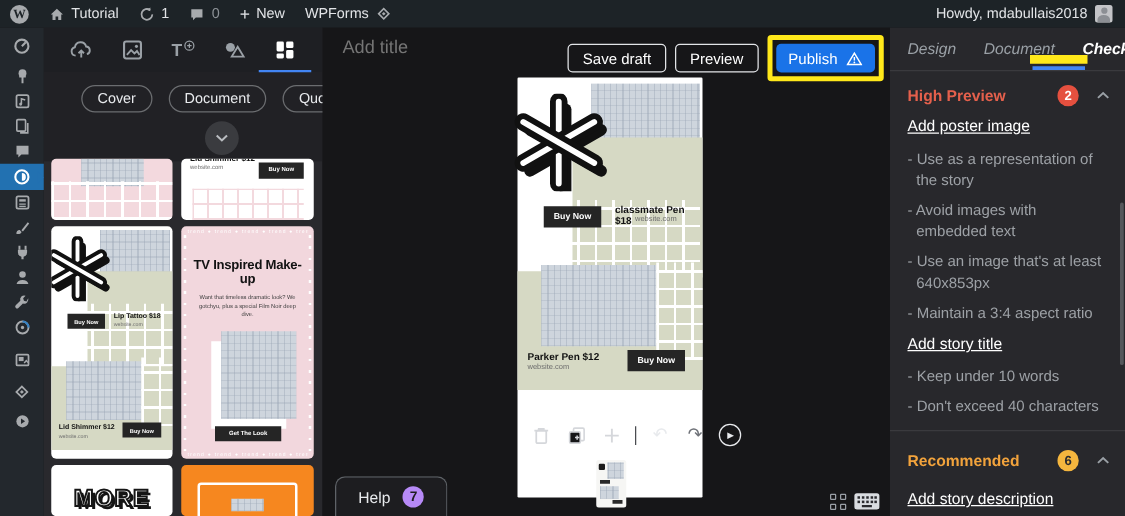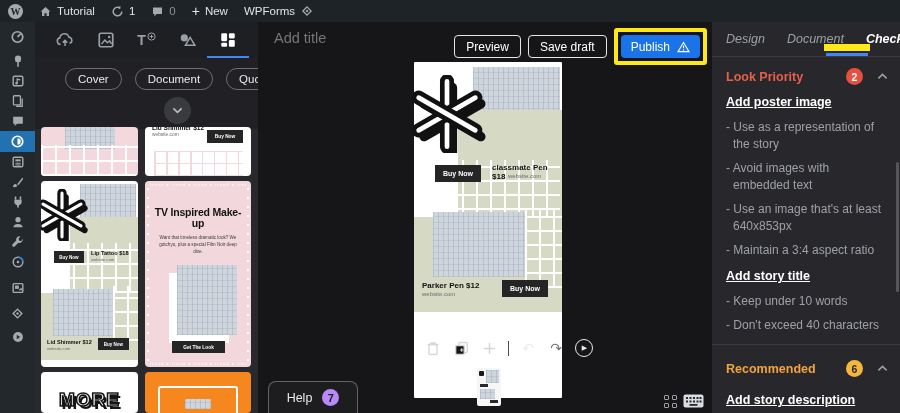--- a/index.html
+++ b/index.html
@@ -104,21 +104,21 @@
     gap:22px; padding-left:14px; border-bottom:1px solid #3a3a3e; }
   .side-tab { font-size:12.5px; color:#9aa0a6; cursor:pointer; position:relative; display:flex; align-items:center; gap:5px;font-style:italic; }
   .side-tab.active { color:#fff; font-weight:bold; }
   #checklist-hl { position:absolute; left:112px; top:22px; width:46px; height:7px; background:#ffe81a; z-index:2; }
   #checklist-underline { position:absolute; left:114px; top:31px; width:42px; height:2.5px; background:#4285f4; }
   .sec-head { position:absolute; left:14px; right:12px; display:flex; align-items:center; cursor:pointer; }
   .sec-title { font-size:12.5px; font-weight:bold; }
   .badge { width:17px; height:17px; border-radius:50%; font-size:10.5px; font-weight:bold;
     display:flex; align-items:center; justify-content:center; margin-left:auto; }
   .chev { margin-left:14px; }
-  .cl-link { font-size:12.5px; font-weight:bold; color:#fff; text-decoration:underline; cursor:pointer; display:inline-block; }
+  .cl-link { font-size:12.5px; font-weight:normal; color:#fff; text-decoration:underline; cursor:pointer; display:inline-block; }
   .cl-bullets { list-style:none; margin-top:9px; }
   .cl-bullets li { font-size:12px; line-height:1.42; color:#9da1a6; margin-bottom:7px; width:156px;
     padding-left:7px; text-indent:-7px; }
   #scroll-thumb { position:absolute; right:1px; top:140px; width:3px; height:130px; background:#55575b; border-radius:2px; }
 </style>
 </head>
 <body>
 
 <div id="admin-bar">
   <div class="item">
@@ -146,20 +146,24 @@
   <div class="item">
     <span style="font-size:14px;line-height:1;">+</span>
     <span>New</span>
   </div>
   <div class="item">
     <span>WPForms</span>
     <svg width="14" height="14" viewBox="0 0 16 16">
       <rect x="4.7" y="4.7" width="6.6" height="6.6" fill="none" stroke="#a7aaad" stroke-width="1.5" transform="rotate(45 8 8)"></rect>
       <rect x="6.8" y="6.8" width="2.4" height="2.4" fill="#a7aaad" transform="rotate(45 8 8)"></rect>
       </svg>
+  </div>
+  <div id="ab-right">
+    <span>Howdy, mdabullais2018</span>
+    <span class="avatar"></span>
   </div>
 </div>
 
 <div id="wp-sidebar">
   <div class="wp-ico" style="margin-top:4px">
     <svg width="15" height="15" viewBox="0 0 16 16">
         <circle cx="8" cy="8.5" r="5.6" fill="none" stroke="#a7aaad" stroke-width="1.8"></circle>
         <path d="M8 8.5 L11.3 5.2" stroke="#a7aaad" stroke-width="1.8"></path>
       </svg>
   </div>
@@ -359,22 +363,22 @@
   <div class="tcard" style="left:110px; top:350px; width:106px; height:41px; background:#f6871f;">
     <div class="abs" style="left:13px; top:14px; width:80px; height:40px; border:2px solid #fff; border-radius:3px;"></div>
     <div class="abs grid-grey" style="left:40px; top:27px; width:26px; height:10px;"></div>
   </div>
 </div>
 
 <div id="workspace">
   <input id="story-title" placeholder="Add title" style="">
 
   <div id="hdr-btns">
+    <button class="hbtn">Save draft</button>
     <button class="hbtn">Preview</button>
-    <button class="hbtn">Save draft</button>
     <div id="publish-wrap">
       <button id="publish-btn">
         <span>Publish</span>
         <svg width="13" height="12" viewBox="0 0 16 14">
             <path d="M8 1.5 L14.8 12.7 H1.2 Z" fill="none" stroke="#fff" stroke-width="1.4"></path>
             <path d="M8 5.2 v3.4" stroke="#fff" stroke-width="1.4"></path>
             <circle cx="8" cy="10.6" r="0.9" fill="#fff"></circle>
           </svg>
       </button>
     </div>
@@ -479,21 +483,21 @@
     <span class="side-tab">Document</span>
     <span class="side-tab active">
       <span>Checklist</span>
 
     </span>
   </div>
   <div id="checklist-hl"></div>
   <div id="checklist-underline"></div>
 
   <div class="sec-head" style="top:46px;">
-    <span class="sec-title" style="color:#e5604c;">Look Priority</span>
+    <span class="sec-title" style="color:#e5604c;">High Preview</span>
     <span class="badge" style="background:#e5503f; color:#fff;">2</span>
     <svg class="chev" width="11" height="7" viewBox="0 0 12 7">
         <path d="M1.5 5.5 L6 1.2 L10.5 5.5" fill="none" stroke="#9aa0a6" stroke-width="1.7"></path>
       </svg>
   </div>
 
   <div class="abs" style="left:14px; top:70px; width:166px;">
     <span class="cl-link">Add poster image</span>
     <ul class="cl-bullets">
       <li>- Use as a representation of the story</li>

